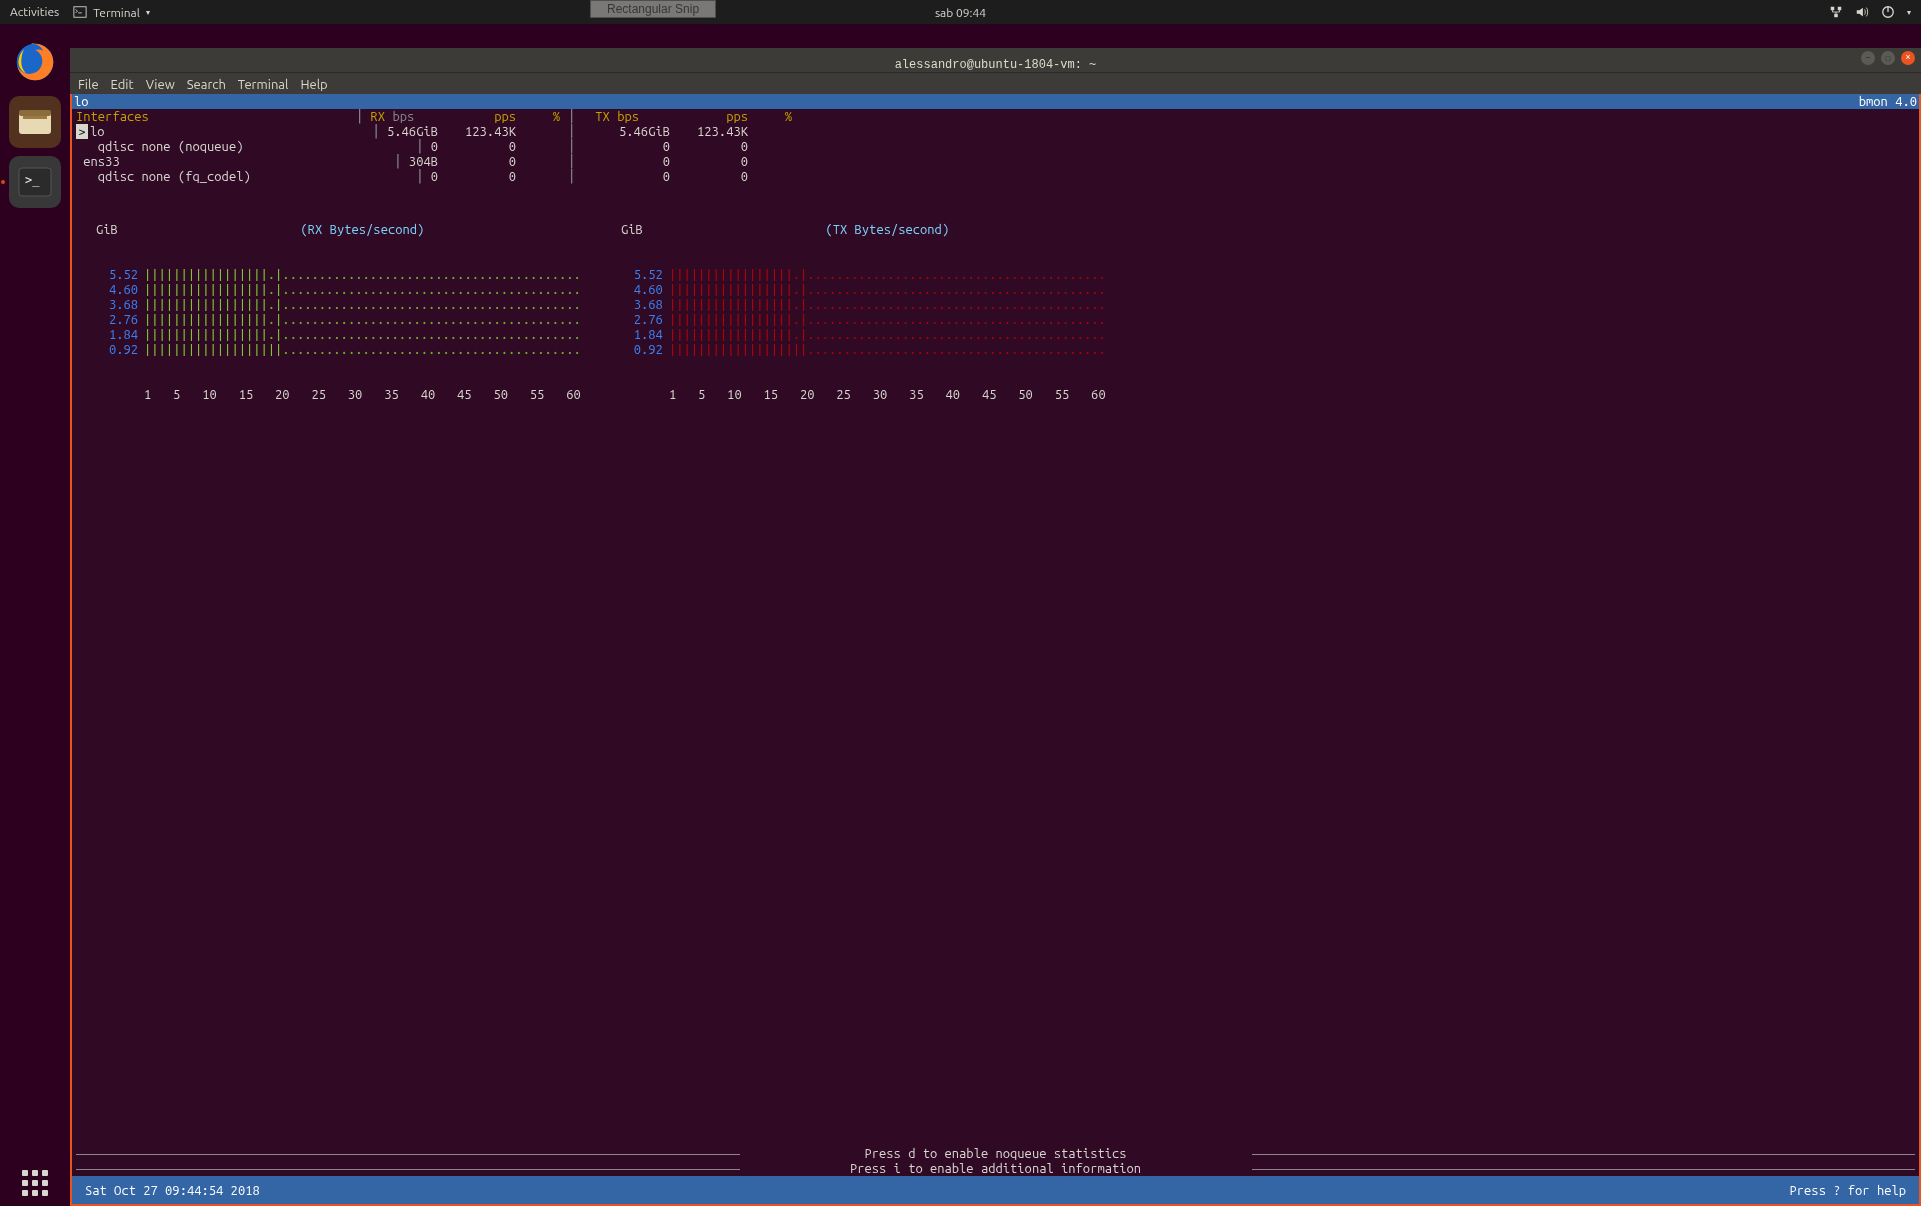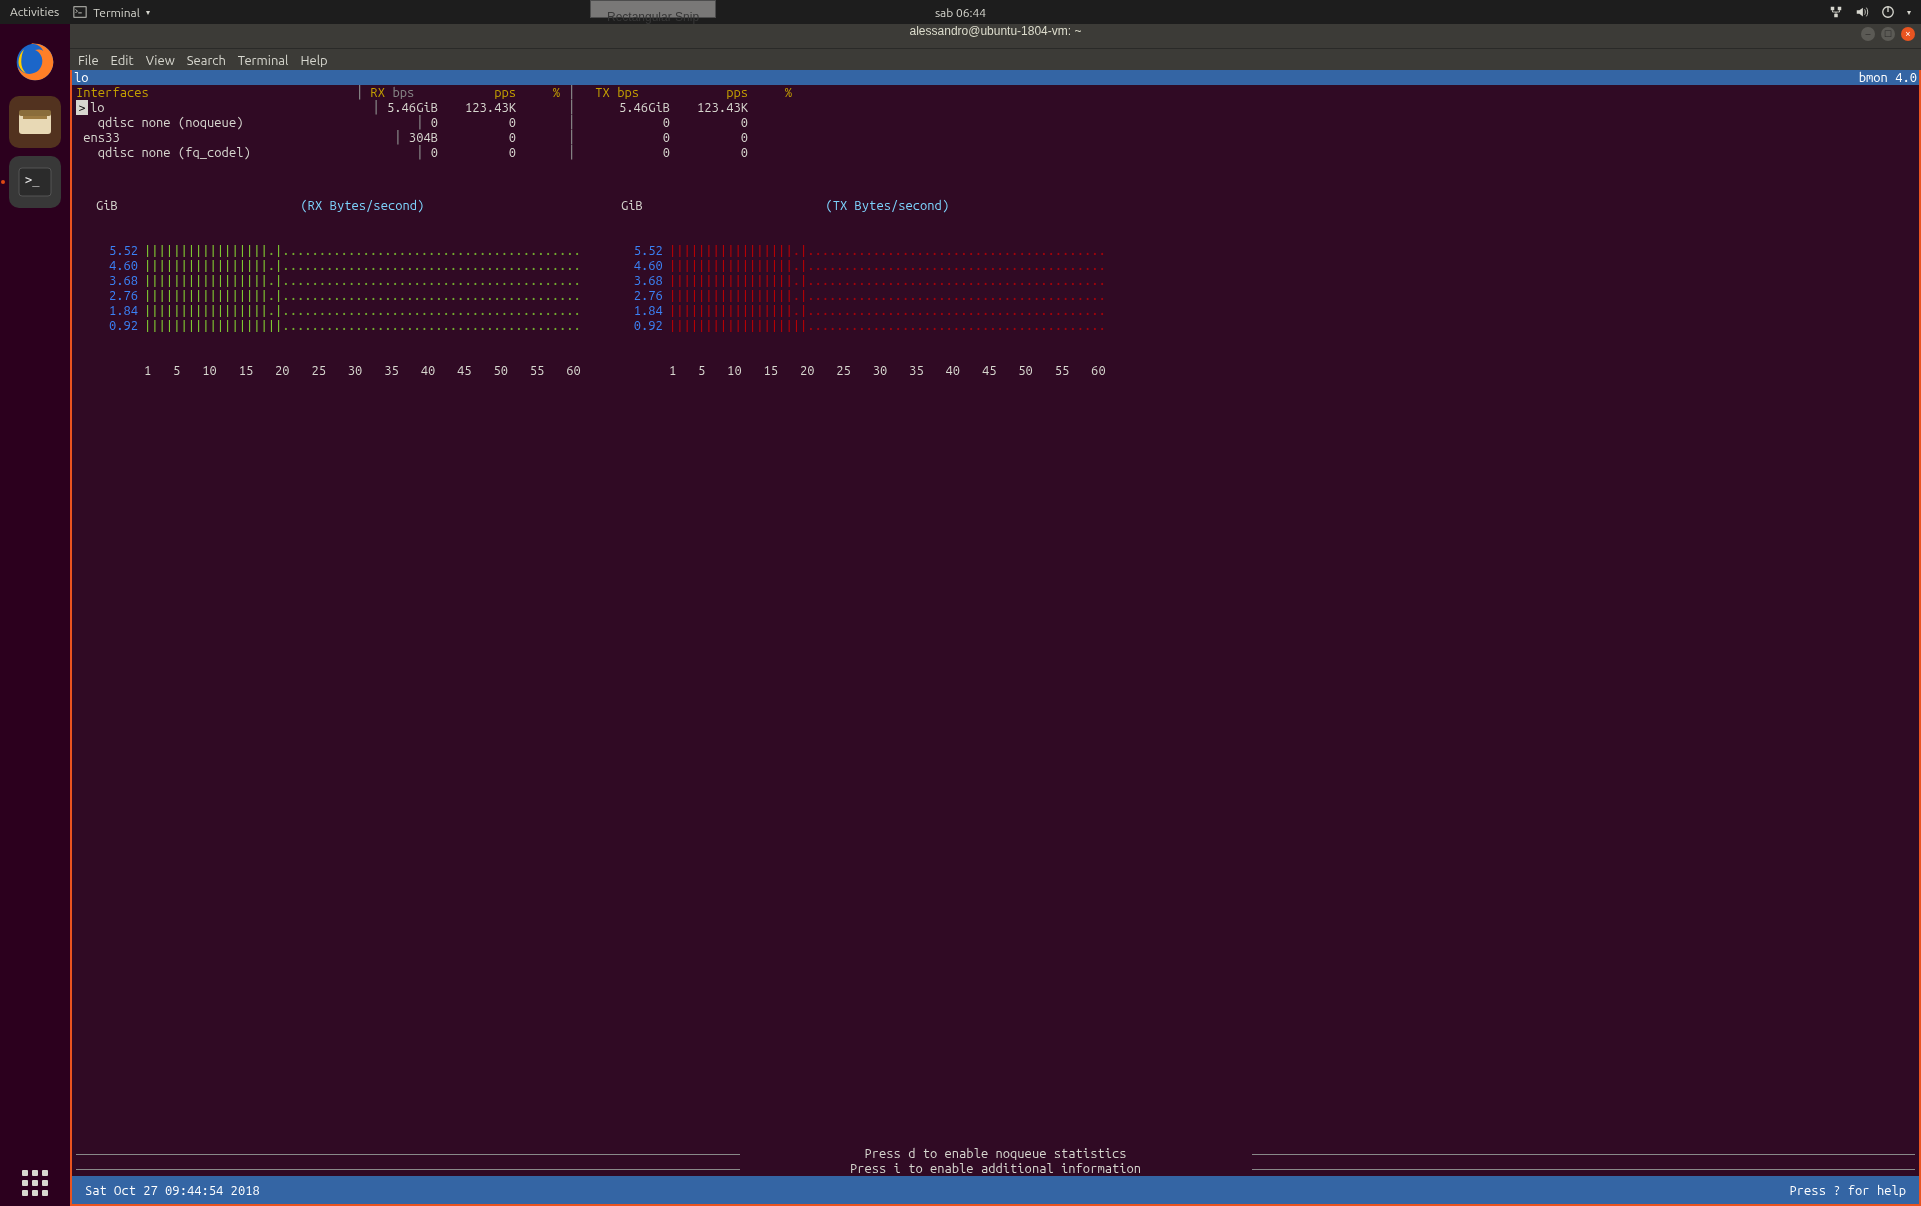--- a/index.html
+++ b/index.html
@@ -40,21 +40,21 @@
     font-size: 8px;
   }
   .snip {
     position: absolute;
     left: 590px; top: 0;
     background: #eae7e5;
     border: 1px solid #888;
     color: #555;
     font-family: "Segoe UI", sans-serif;
     font-size: 12px;
-    padding: 8px 16px;
+    padding: 0 16px;
     height: 18px;
     line-height: 16px;
     opacity: 0.45;
   }
   
   .launcher {
     position: absolute;
     left: 0;
     top: 24px;
     bottom: 0;
@@ -89,24 +89,25 @@
   
   .termwin {
     position: absolute;
     left: 70px; top: 24px; right: 0; bottom: 0;
     display: flex; flex-direction: column;
   }
   .titlebar {
     height: 24px;
     background: #3c3b37;
     color: #dcdccc;
-    font-family: Liberation Sans, sans-serif;
+    font-family: Liberation Mono, monospace;
     font-size: 12px;
-    display: flex; align-items: flex-start; justify-content: center;
+    display: flex; align-items: flex-end; justify-content: center;
     position: relative;
+    margin-top: 24px;
   }
   .winbtns {
     position:absolute; right:6px; top:3px; display:flex; gap:6px;
   }
   .winbtn { width:14px;height:14px;border-radius:50%;background:#5b5a55;display:flex;align-items:center;justify-content:center;font-size:9px;color:#2a2a28;}
   .winbtn.close { background:#e95420; color:#fff;}
   .menubar {
     height: 22px;
     background: #3c3b37;
     border-top: 1px solid #2a2a28;
@@ -205,21 +206,21 @@
     <span>Activities</span>
     <span class="appmenu">
       <svg viewBox="0 0 16 16">
           <rect x="1" y="2" width="14" height="12" fill="none" stroke="#d7d7cf" stroke-width="1"></rect>
           <path d="M3 5l2 2-2 2M6 9h4" stroke="#d7d7cf" fill="none" stroke-width="1"></path>
         </svg>
       <span>Terminal</span>
       <span class="triangle">▾</span>
     </span>
   </div>
-  <div class="topbar-center">sab 06:44</div>
+  <div class="topbar-center">sab 09:44</div>
   <div class="topbar-right">
     <svg class="tb-icon" viewBox="0 0 16 16">
         <rect x="2" y="2" width="4" height="4"></rect>
         <rect x="10" y="2" width="4" height="4"></rect>
         <rect x="6" y="10" width="4" height="4"></rect>
         <path d="M4 6v2h8V6M8 8v2" stroke="#d7d7cf" fill="none"></path>
       </svg>
     <svg class="tb-icon" viewBox="0 0 16 16">
         <path d="M2 6v4h3l4 3V3L5 6z"></path>
         <path d="M11 5c1 1 1 5 0 6M13 3c2 2 2 8 0 10" stroke="#d7d7cf" fill="none"></path>

